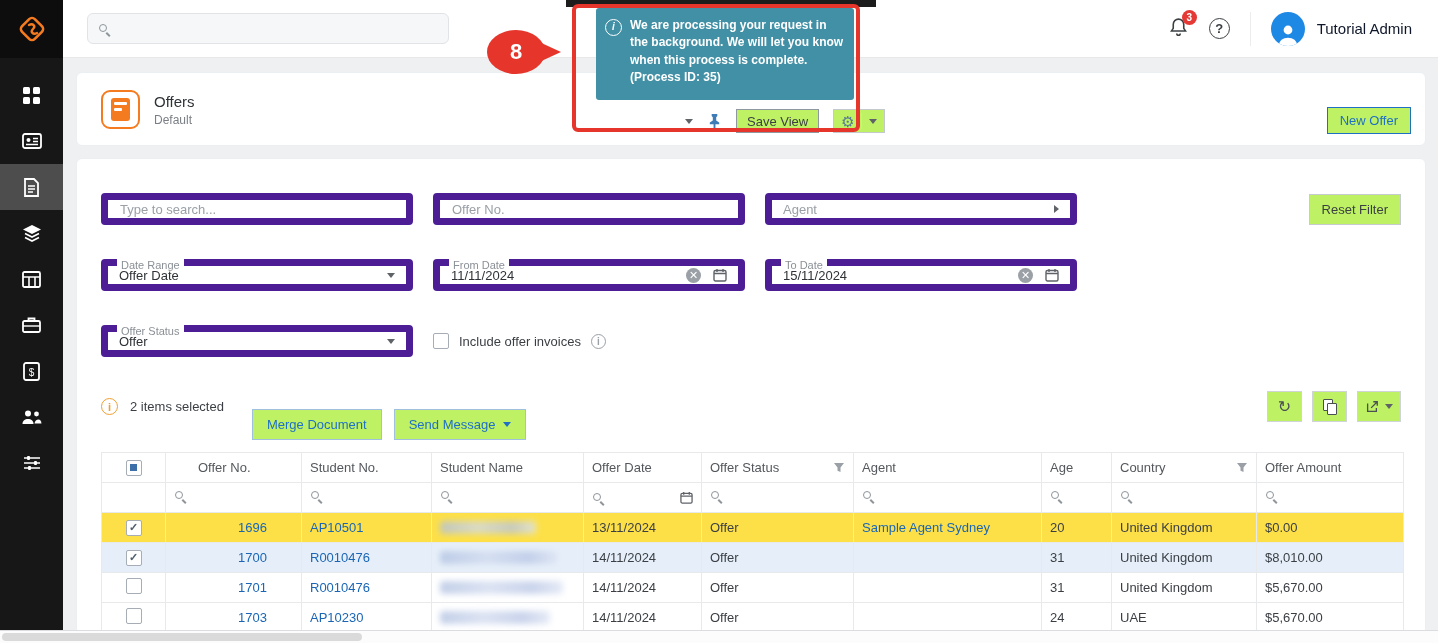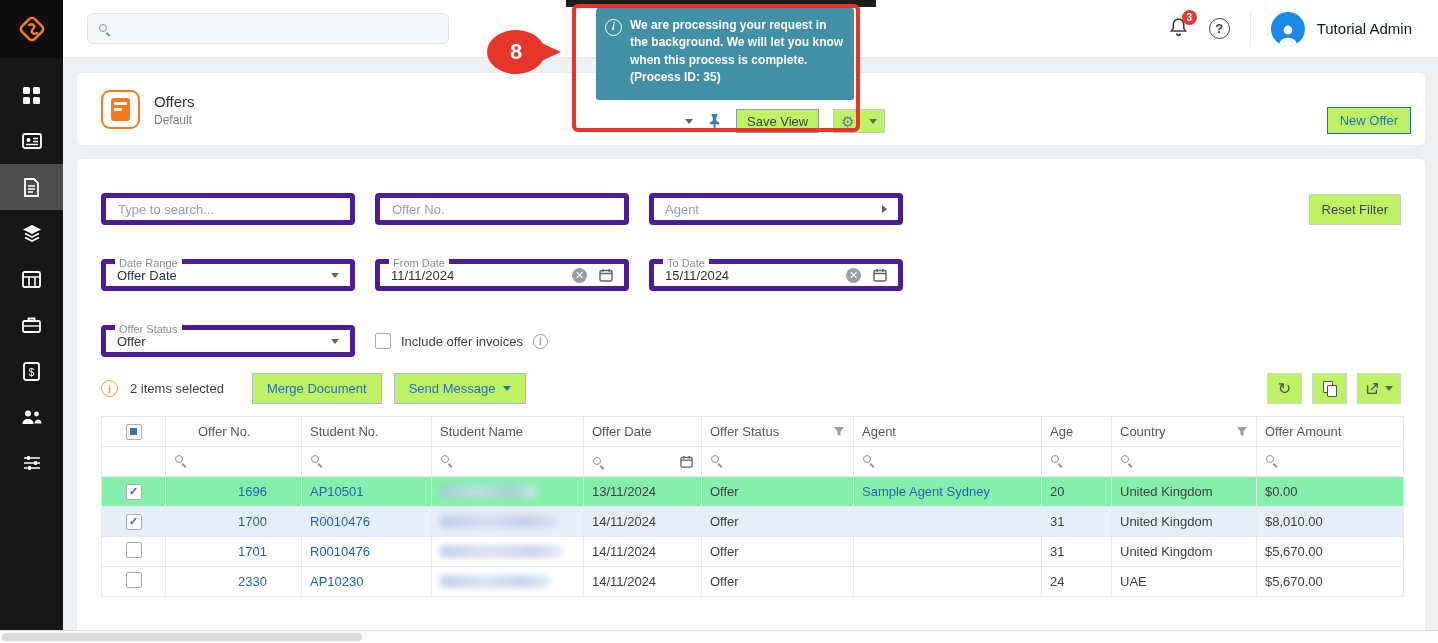--- a/index.html
+++ b/index.html
@@ -48,21 +48,21 @@
   .gear-btn { height:24px; width:52px; border:1px solid #c4c9cd; display:flex; align-items:center; justify-content:space-evenly; }
   .gear-glyph { font-size:15px; color:#5a7d92; line-height:1; }
   .gear-sep { width:1px; height:16px; background:#d7dadd; }
   .new-offer-btn { position:absolute; right:14px; top:34px; height:27px; padding:0 12px; border:1px solid #1f6fc5; color:#1f6fc5; font-size:13px; }
 
   .panel { position:absolute; left:13px; right:12px; top:100px; bottom:-6px; padding:34px 24px 0 24px; overflow:hidden; }
 
   
   .f-row { display:flex; align-items:center; }
   .f-row + .f-row { margin-top:34px; }
-  .f-input, .ffield { width:254px; height:32px; border:5px solid #4c1d95; border-radius:4px; background:#fff; }
+  .f-input, .ffield { width:312px; height:32px; border:7px solid #4c1d95; border-radius:4px; background:#fff; }
   .f-input { padding:0 12px; font-family:inherit; font-size:13px; color:#3b3f44; outline:none; }
   .f-input::placeholder { color:#9aa0a6; }
   .gap20 { margin-left:20px; }
   .ffield { position:relative; display:flex; align-items:center; padding:0 11px; cursor:pointer; }
   .flabel { position:absolute; top:-7px; left:9px; background:#fff; padding:0 4px; font-size:11px; color:#8b9096; }
   .fvalue { font-size:13px; color:#2f3337; }
   .fvalue.placeholder { color:#9aa0a6; }
   .f-icons { margin-left:auto; display:flex; align-items:center; gap:12px; }
   .clear-ic { width:15px; height:15px; border-radius:50%; background:#9aa0a6; color:#fff; font-size:11px; line-height:15px; text-align:center; cursor:pointer; }
   .chev-r { width:0; height:0; border-top:4.5px solid transparent; border-bottom:4.5px solid transparent; border-left:5.5px solid #5f6368; display:inline-block; }
@@ -70,21 +70,21 @@
   .checkbox-line { display:flex; align-items:center; gap:10px; margin-left:20px; }
   .cb { width:16px; height:16px; border:1.6px solid #a6adb4; border-radius:2px; background:#fff; display:inline-flex; align-items:center; justify-content:center; cursor:pointer; flex:none; }
   .cb.checked::after { content:"\2713"; font-size:11px; color:#51606e; font-weight:bold; }
   .cb.ind::after { content:""; width:7px; height:7px; background:#3d6fa8; }
   .info-circle { width:15px; height:15px; border-radius:50%; border:1.4px solid #9aa0a6; color:#9aa0a6; font-size:10px; display:inline-flex; align-items:center; justify-content:center; font-weight:bold; flex:none; }
   .info-circle.orange { border-color:#f0a030; color:#f0a030; width:17px; height:17px; font-size:11px; }
 
   
   .action-row { margin-top:16px; display:flex; align-items:center; gap:12px; }
   .sel-text { color:#3b3f44; margin-right:16px; }
-  .blue-btn { height:31px; padding:0 14px; border:1px solid #9fc0de; color:#1f6fc5; display:inline-flex; align-items:center; gap:8px; }
+  .blue-btn { height:31px; padding:0 14px; border:1px solid #9fc0de; color:#1f6fc5; display:inline-flex; align-items:center; gap:8px;margin-top:36px; }
   .icon-btns { margin-left:auto; display:flex; gap:10px; }
   .sq-btn { height:31px; min-width:35px; border:1px solid #cfd4d9; color:#4a4f54; display:inline-flex; align-items:center; justify-content:center; gap:6px; padding:0 7px; }
   .refresh-glyph { font-size:16px; line-height:1; color:#4a4f54; }
   .icon-copy { position:relative; width:13px; height:15px; display:inline-block; }
   .icon-copy::before { content:""; position:absolute; left:0; top:0; width:8px; height:10px; border:1.4px solid #4a4f54; border-radius:1px; background:#fff; }
   .icon-copy::after { content:""; position:absolute; left:4px; top:4px; width:8px; height:10px; border:1.4px solid #4a4f54; border-radius:1px; background:#fff; }
 
   
   .tbl-wrap { margin-top:12px; }
   table { border-collapse:collapse; table-layout:fixed; width:1302px; background:#fff; }
@@ -96,21 +96,21 @@
   th.center, td.center { text-align:center; }
   .th-flex { display:flex; align-items:center; justify-content:space-between; }
   th.col-ono { padding-left:32px; }
   td.cell-ono { text-align:right; padding-right:34px; }
   .filter-cell { background:#fff; }
   .filter-flex { display:flex; align-items:center; justify-content:space-between; }
   .mag { width:12px; height:12px; position:relative; display:inline-block; flex:none; }
   .mag::before { content:""; position:absolute; left:1px; top:1px; width:6px; height:6px; border:1.5px solid #8e959b; border-radius:50%; }
   .mag::after { content:""; position:absolute; left:9px; top:9px; width:5px; height:1.5px; background:#8e959b; transform:rotate(45deg); transform-origin:0 0; }
   a.cell-link { color:#1a66b5; text-decoration:none; cursor:pointer; }
-  tr.hl-gray td { background:#86efac; }
+  tr.hl-gray td { background:#fde047; }
   tr.hl-blue td { background:#e6eff9; }
   .name-blur { height:13px; border-radius:3px; background:linear-gradient(90deg,#aebfe0,#cfd9ee 40%,#b6c4e4 75%,#dde4f3); filter:blur(3px); opacity:.75; }
   tbody tr:nth-child(1) .name-blur{width:96px} tbody tr:nth-child(2) .name-blur{width:118px}
   tbody tr:nth-child(3) .name-blur{width:123px} tbody tr:nth-child(4) .name-blur{width:110px}
   tbody tr:nth-child(5) .name-blur{width:104px} tbody tr:nth-child(6) .name-blur{width:88px}
 
   
   .dialog-top { position:absolute; left:566px; top:0; width:310px; height:7px; background:#1c1c1c; z-index:20; }
   .toast { position:absolute; left:596px; top:8px; width:258px; min-height:92px; background:#4190a5; color:#fff; border-radius:3px; padding:9px 10px 8px 34px; font-size:12px; font-weight:bold; line-height:1.45; z-index:21; }
   .toast-icon { position:absolute; left:9px; top:11px; width:17px; height:17px; border:1.5px solid #fff; border-radius:50%; display:flex; align-items:center; justify-content:center; font-size:10px; font-style:italic; }
@@ -449,21 +449,21 @@
     <td>Offer</td>
     <td><a class="cell-link"></a></td>
     <td>31</td>
     <td>United Kingdom</td>
     <td>$5,670.00</td>
   </tr>
 
 
   <tr>
     <td class="center"><span class="cb"></span></td>
-    <td class="cell-ono"><a class="cell-link">2330</a></td>
+    <td class="cell-ono"><a class="cell-link">1703</a></td>
     <td><a class="cell-link">AP10230</a></td>
     <td>
                   <div class="name-blur"></div>
                 </td>
     <td>14/11/2024</td>
     <td>Offer</td>
     <td><a class="cell-link"></a></td>
     <td>24</td>
     <td>UAE</td>
     <td>$5,670.00</td>

